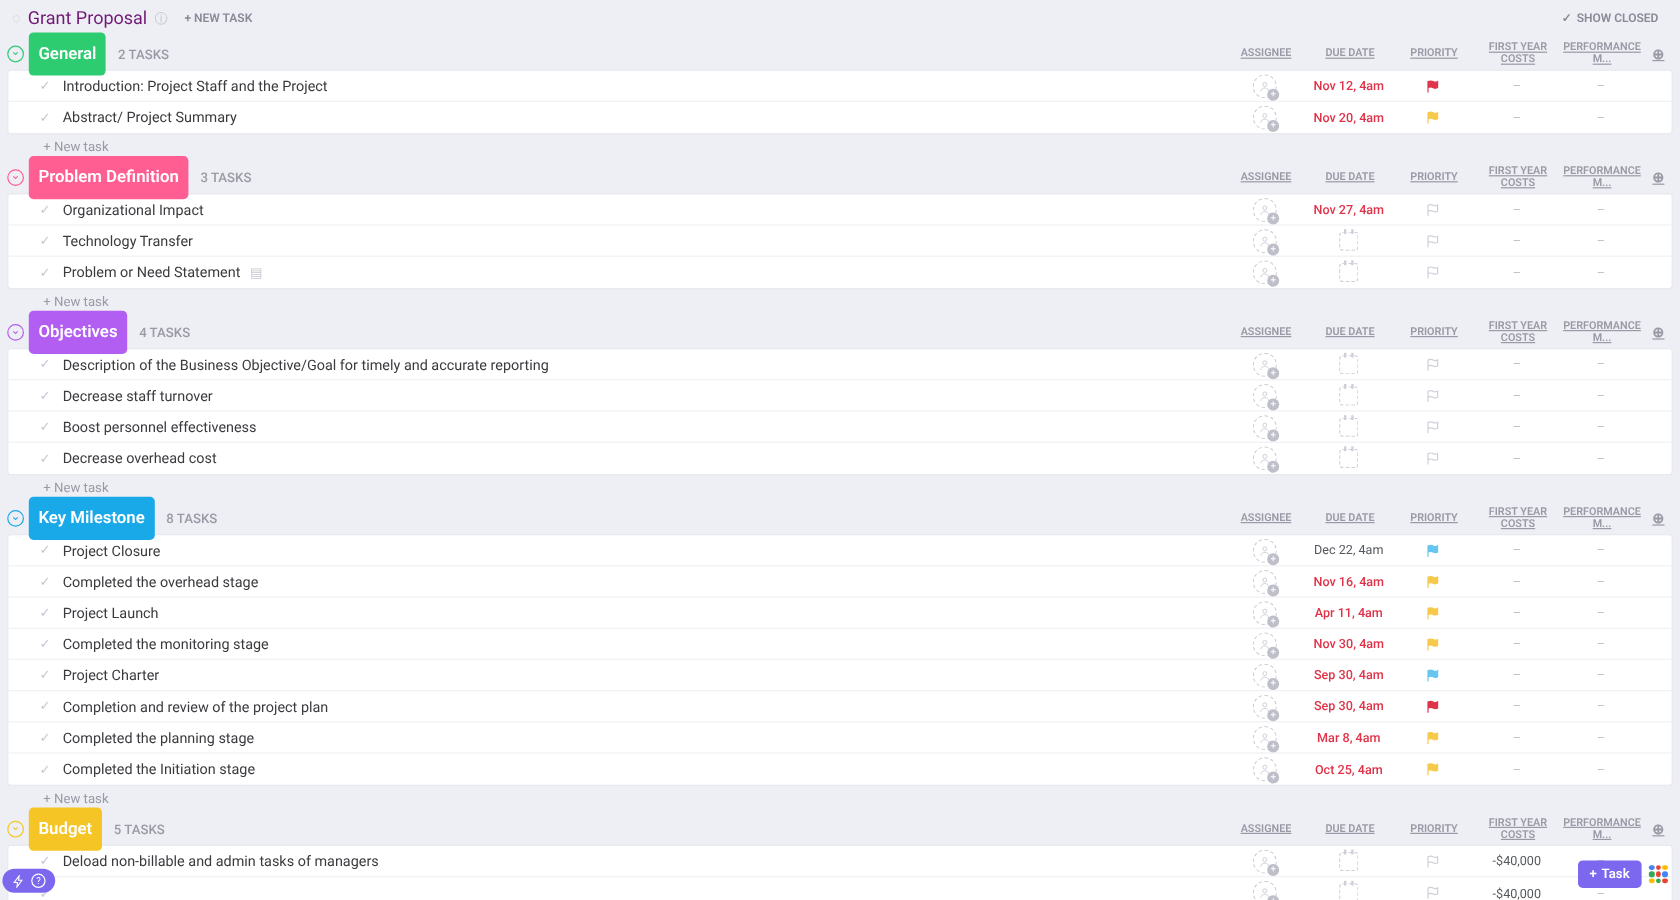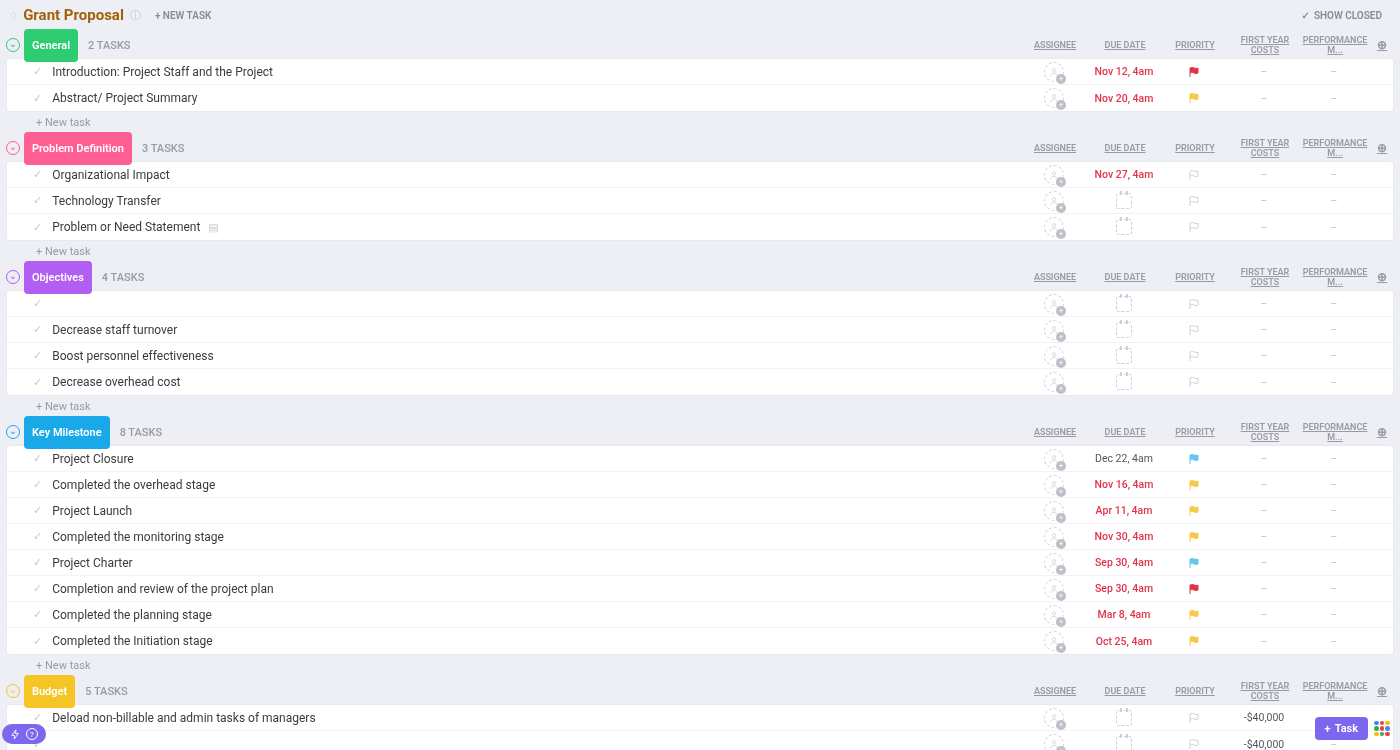--- a/index.html
+++ b/index.html
@@ -1,29 +1,29 @@
 <!DOCTYPE html>
 <html><head>
 <meta charset="utf-8">
 <style>
 * { box-sizing: border-box; margin: 0; padding: 0; }
 body { font-family: -apple-system, BlinkMacSystemFont, "Segoe UI", Roboto, sans-serif; font-size: 12px; background: #eeeef5; color: #222; }
 .page { width: 1400px; height: 750px; overflow: hidden; position: relative; }
 .header { display: flex; align-items: center; height: 30px; padding: 0 10px; background: #eeeef5; }
 .collapse-main { color: #b9b9c5; margin-right: 6px; }
-.page-title { font-size: 15px; font-weight: 700; color: #a16207; }
+.page-title { font-size: 15px; font-weight: 400; color: #701a75; }
 .info-icon { color: #c4c4cf; margin-left: 6px; font-size: 11px; }
 .new-task-hdr { color: #8a8a98; font-size: 10px; font-weight: 600; margin-left: 14px; cursor: pointer; }
 .show-closed { position: absolute; right: 18px; color: #8a8a98; font-size: 10px; font-weight: 600; display: flex; align-items: center; gap: 4px; }
 
 .section { margin: 4px 6px 8px 6px; }
 .sec-head { display: flex; align-items: center; height: 22px; }
 .sec-toggle { width: 14px; height: 14px; border: 1.5px solid var(--c); border-radius: 50%; display: inline-flex; align-items: center; justify-content: center; margin-right: 4px; }
 .sec-toggle::after { content: "⌄"; font-size: 10px; line-height: 8px; color: var(--c); position: relative; top: -1px; }
-.sec-badge { background: var(--c); color: #fff; font-size: 11px; font-weight: 600; padding: 10px 8px; border-radius: 4px; }
+.sec-badge { background: var(--c); color: #fff; font-size: 14px; font-weight: 600; padding: 10px 8px; border-radius: 4px; }
 .sec-count { font-size: 11px; color: #9a9aa6; margin-left: 10px; font-weight: 500; }
 .ch { font-size: 9px; color: #9a9aa6; font-weight: 600; text-align: center; text-decoration: underline; }
 .ch-assignee { width: 70px; }
 .ch-due { width: 70px; }
 .ch-priority { width: 70px; }
 .ch-cost { width: 70px; }
 .ch-perf { width: 70px; }
 .ch-plus { width: 24px; color: #9a9aa6; font-size: 12px; text-align: center; }
 .spacer { flex: 1; }
 
@@ -262,20 +262,21 @@
           <span class="ch ch-assignee">ASSIGNEE</span>
           <span class="ch ch-due">DUE DATE</span>
           <span class="ch ch-priority">PRIORITY</span>
           <span class="ch ch-cost">FIRST YEAR COSTS</span>
           <span class="ch ch-perf">PERFORMANCE M...</span>
           <span class="ch ch-plus">⊕</span>
         </div>
         <div class="rows">
           <div class="row">
             <span class="check">✓</span>
+            <span class="task-name">Description of the Business Objective/Goal for timely and accurate reporting</span>
             <span class="spacer"></span>
             <span class="assignee">
               <span class="assignee-ic">
                 <svg viewBox="0 0 24 24" fill="none" stroke="#cfcfda" stroke-width="2">
                   <circle cx="12" cy="8" r="4"></circle>
                   <path d="M4 22c0-4 4-7 8-7s8 3 8 7"></path>
                 </svg>
                 <span class="plus">+</span>
               </span>
             </span>

